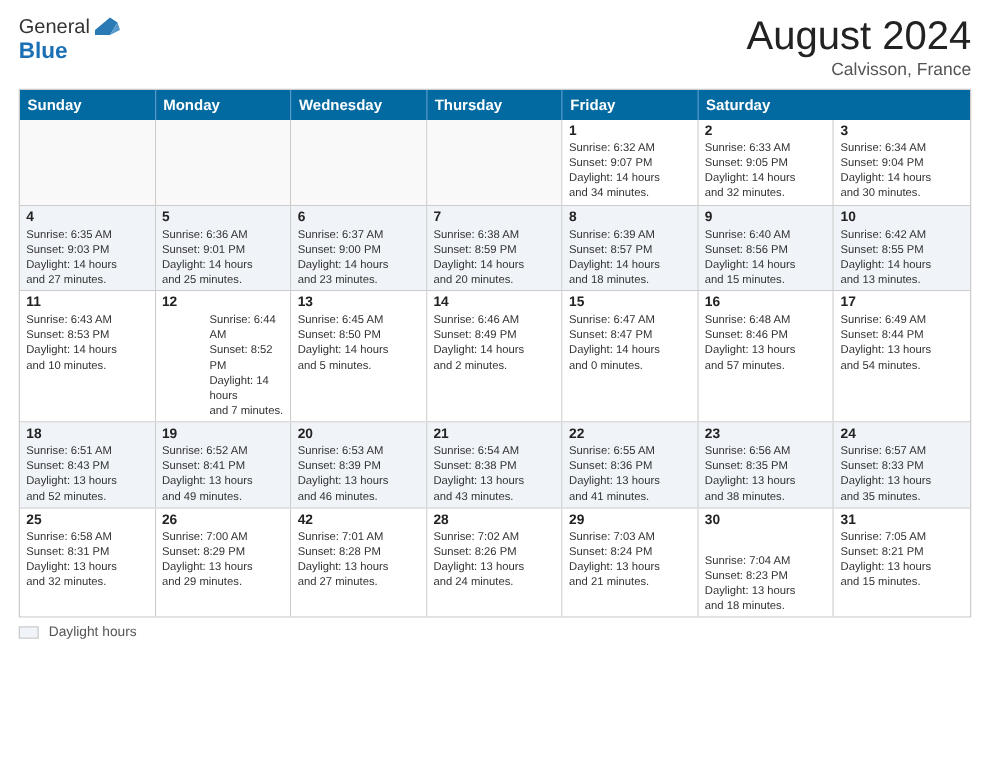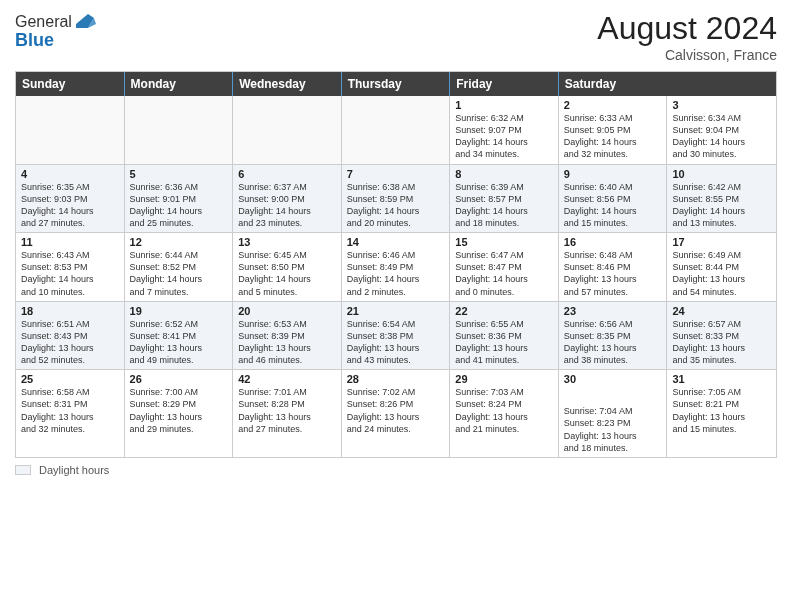--- a/index.html
+++ b/index.html
@@ -49,21 +49,21 @@
     }
     .calendar {
       flex: 1;
       display: flex;
       flex-direction: column;
       border: 1px solid #ccc;
     }
     .cal-header {
       display: grid;
       grid-template-columns: repeat(7, 1fr);
-      background: #404040;
+      background: #0369a1;
     }
     .cal-header-cell {
       color: #fff;
       font-size: 12px;
       font-weight: bold;
       padding: 5px 6px;
       text-align: left;
       border-right: 1px solid #5599cc;
     }
     .cal-header-cell:last-child { border-right: none; }
@@ -231,21 +231,21 @@
         <div class="cal-row">
           <div class="cal-cell">
             <div class="day-num">11</div>
             <div class="cell-info" style="white-space: pre-line;">Sunrise: 6:43 AM
 Sunset: 8:53 PM
 Daylight: 14 hours
 and 10 minutes.</div>
           </div>
           <div class="cal-cell">
             <div class="day-num">12</div>
-            <div class="cell-info" style="white-space: pre-line;">Sunrise: 6:44 AM
+            <div class="cell-info" style="white-space: pre-line; margin-left: 38px;">Sunrise: 6:44 AM
 Sunset: 8:52 PM
 Daylight: 14 hours
 and 7 minutes.</div>
           </div>
           <div class="cal-cell">
             <div class="day-num">13</div>
             <div class="cell-info" style="white-space: pre-line;">Sunrise: 6:45 AM
 Sunset: 8:50 PM
 Daylight: 14 hours
 and 5 minutes.</div>

